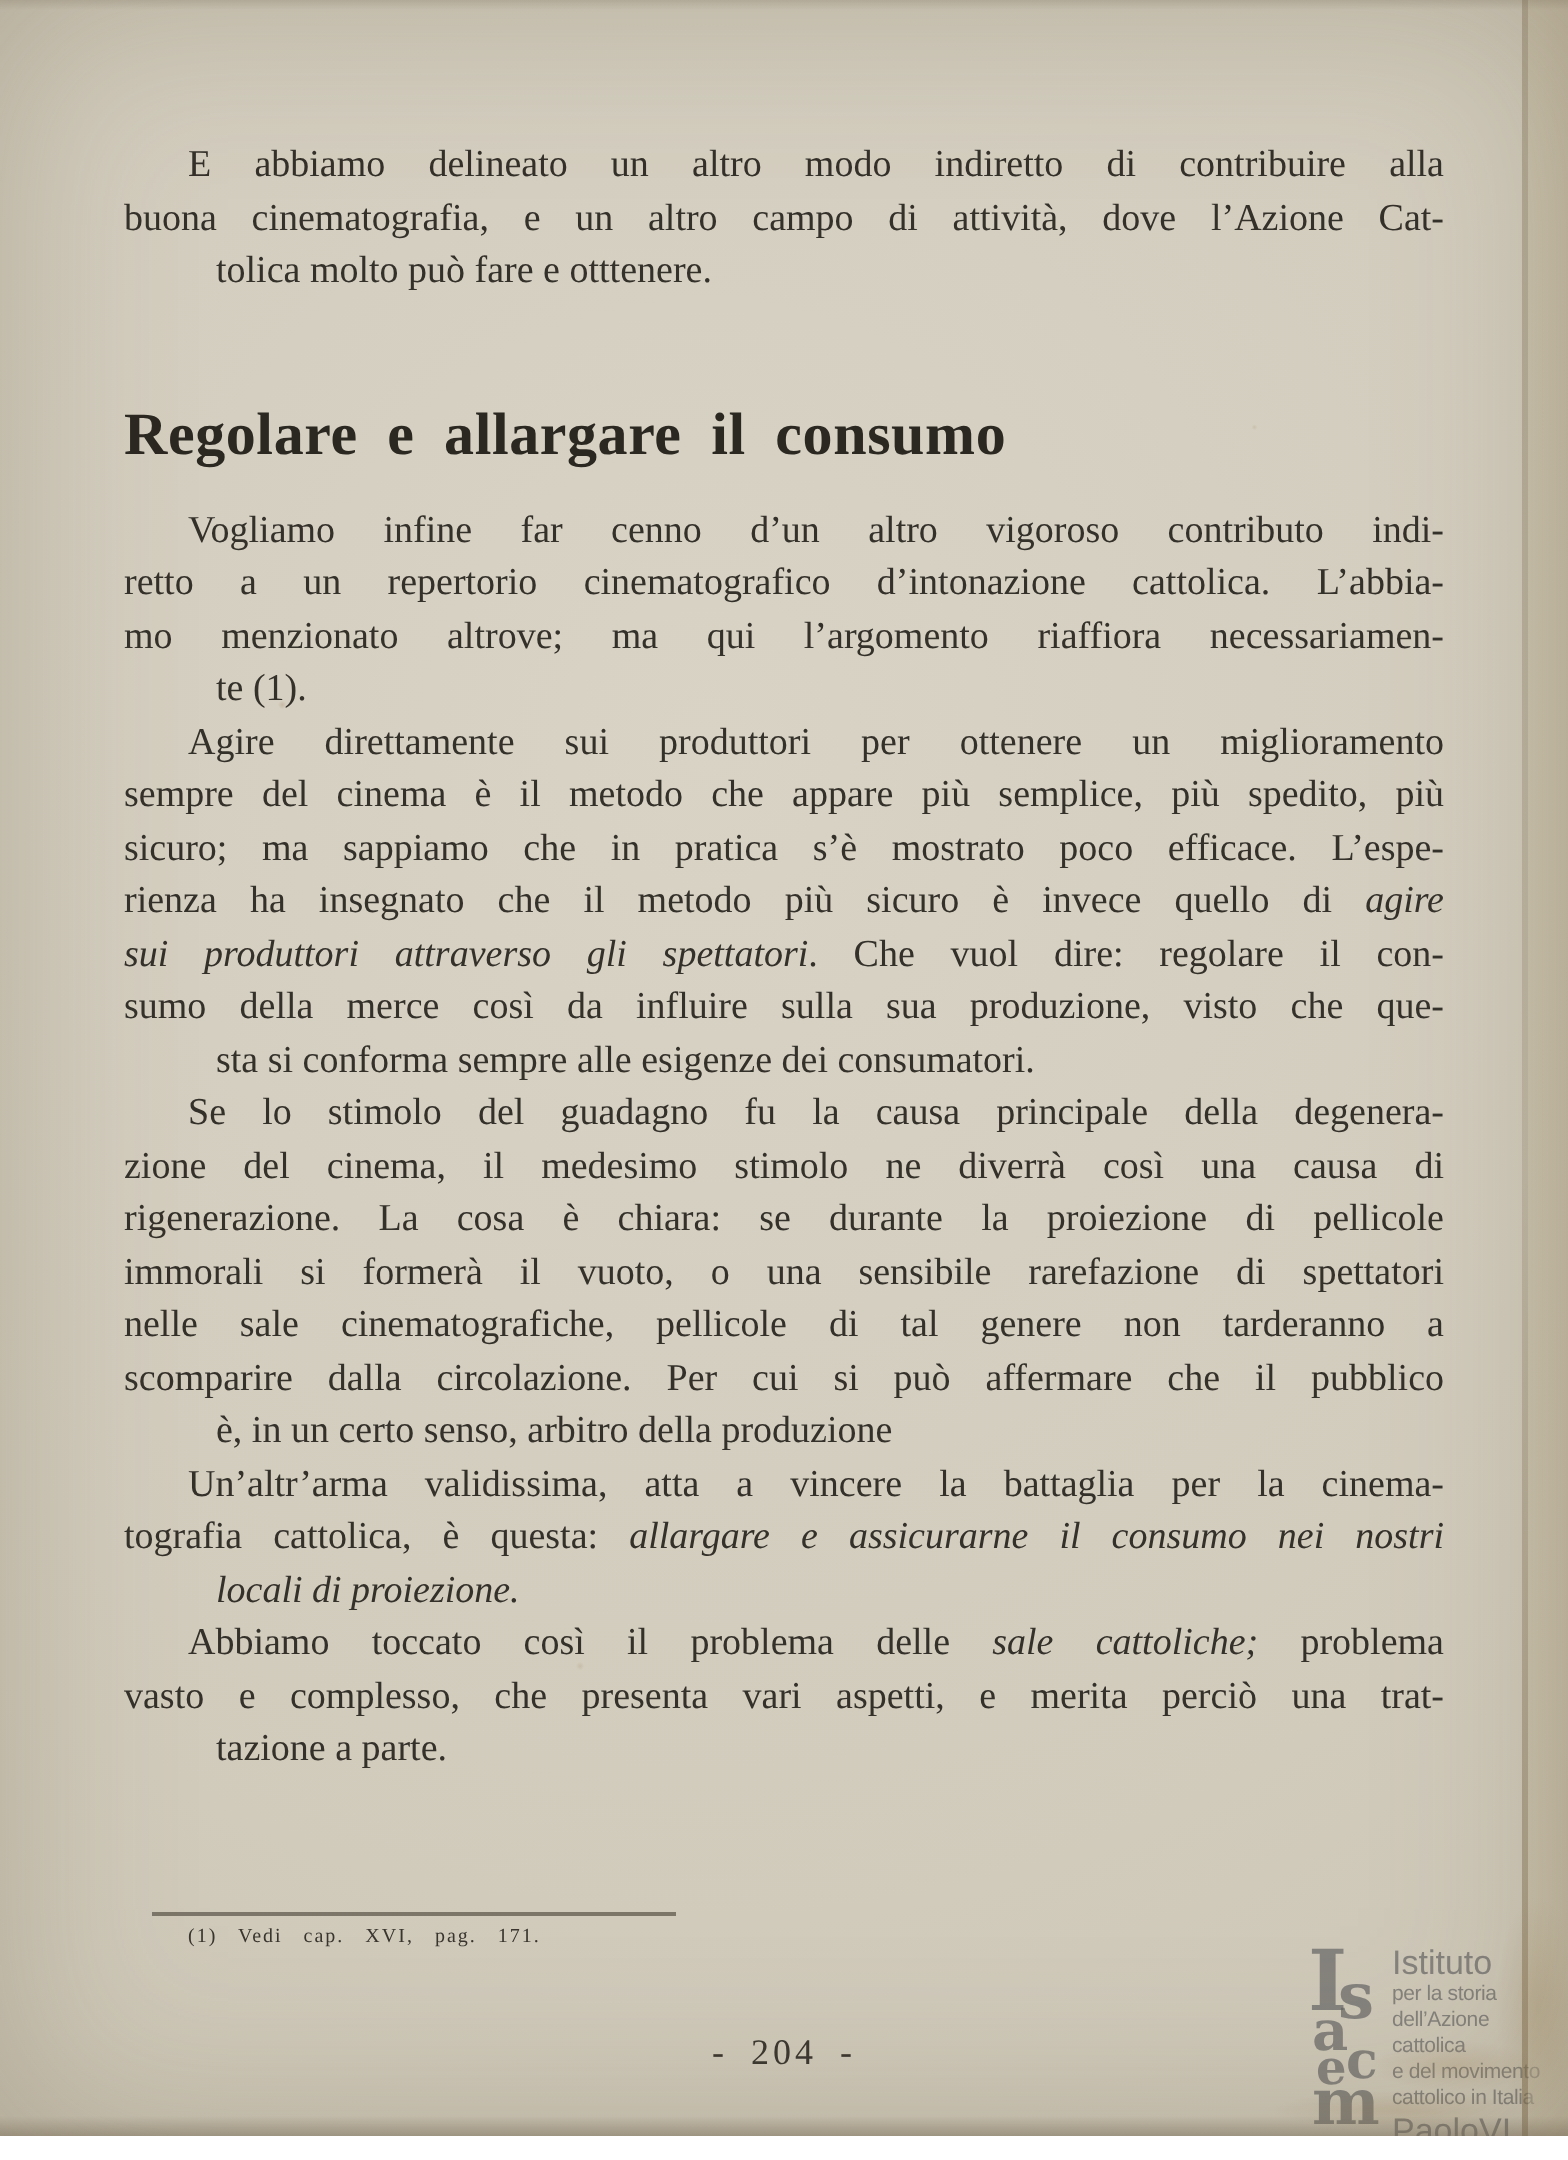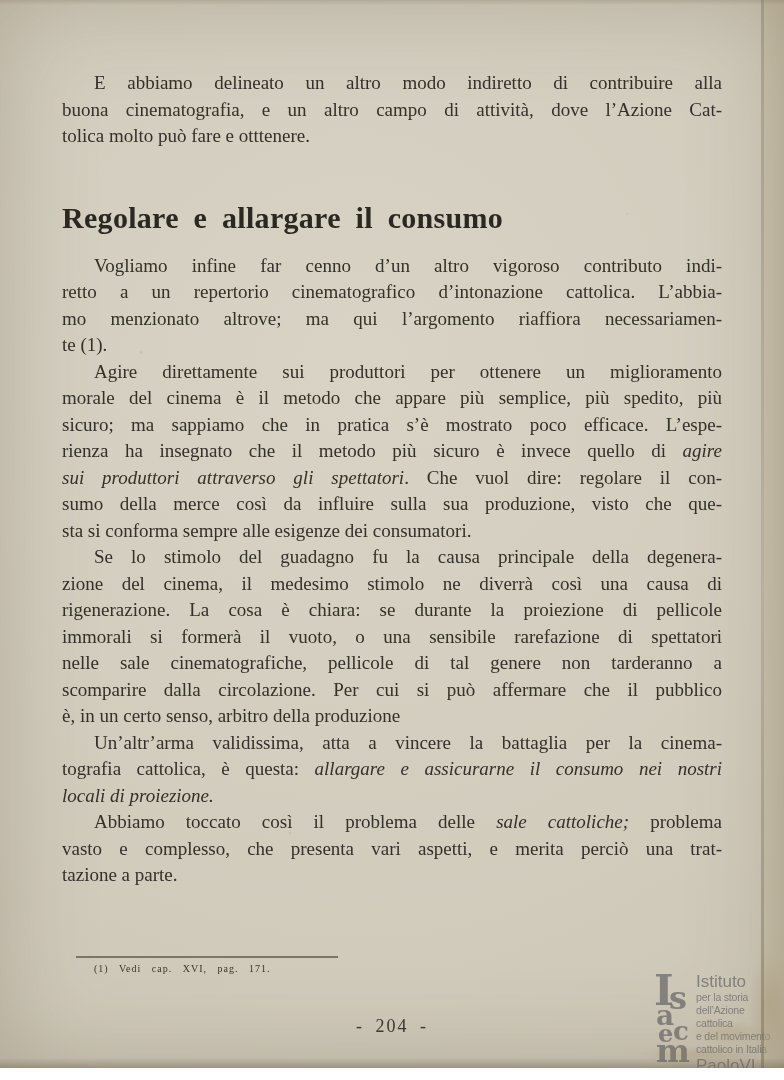--- a/index.html
+++ b/index.html
@@ -45,21 +45,21 @@
 
   .text-column {
     position:absolute; left:62px; top:70px; width:660px;
     color:#34302a; font-size:19px;
   }
   .para .line {
     line-height:26.5px;
     text-align:justify; text-align-last:justify;
     white-space:normal;
   }
-  .para .line:last-child { text-align-last:left; }
+  .para .line:last-child { text-align-last:left;margin-left:46px; }
   .para .line.first { text-indent:32px; }
   .it { font-style:italic; }
 
   .heading {
     font-weight:bold; font-size:30px; line-height:34px;
     letter-spacing:0.3px; word-spacing:7px; color:#2b2721;
     margin:51px 0 18px 0; text-align:left;
   }
 
   .footnote-rule {
@@ -111,21 +111,21 @@
       </div>
       <h1 class="heading">Regolare e allargare il consumo</h1>
       <div class="para">
         <div class="line first">Vogliamo infine far cenno d’un altro vigoroso contributo indi-</div>
         <div class="line">retto a un repertorio cinematografico d’intonazione cattolica. L’abbia-</div>
         <div class="line">mo menzionato altrove; ma qui l’argomento riaffiora necessariamen-</div>
         <div class="line">te (1).</div>
       </div>
       <div class="para">
         <div class="line first">Agire direttamente sui produttori per ottenere un miglioramento</div>
-        <div class="line">morale del cinema è il metodo che appare più semplice, più spedito, più</div>
+        <div class="line">sempre del cinema è il metodo che appare più semplice, più spedito, più</div>
         <div class="line">sicuro; ma sappiamo che in pratica s’è mostrato poco efficace. L’espe-</div>
         <div class="line"><span>rienza ha insegnato che il metodo più sicuro è invece quello di </span><span class="it">agire</span></div>
         <div class="line"><span class="it">sui produttori attraverso gli spettatori</span><span>. Che vuol dire: regolare il con-</span></div>
         <div class="line">sumo della merce così da influire sulla sua produzione, visto che que-</div>
         <div class="line">sta si conforma sempre alle esigenze dei consumatori.</div>
       </div>
       <div class="para">
         <div class="line first">Se lo stimolo del guadagno fu la causa principale della degenera-</div>
         <div class="line">zione del cinema, il medesimo stimolo ne diverrà così una causa di</div>
         <div class="line">rigenerazione. La cosa è chiara: se durante la proiezione di pellicole</div>

